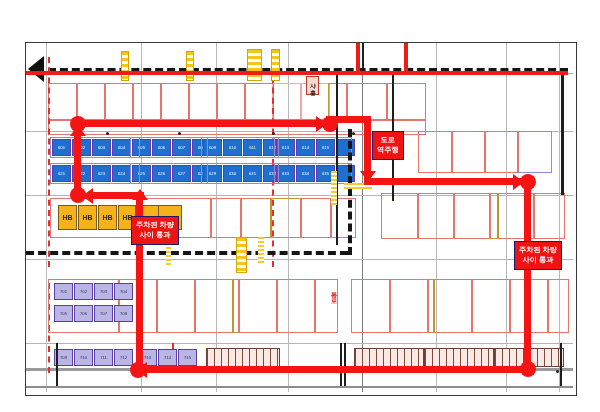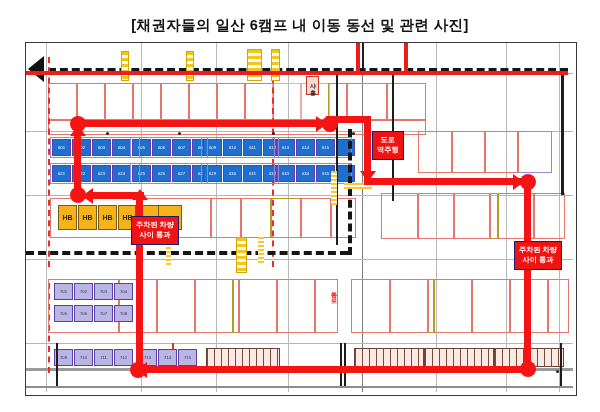--- a/index.html
+++ b/index.html
@@ -107,21 +107,20 @@
     background:#f7d9cf;border:1px solid #c0392b;color:#2a2a2a;
     padding:2px 1px;font-size:6px;
   }
   .vlabel.tongro{color:#e81f1f;}
 </style>
 </head>
 <body>
 
 <div class="page">
 
-  <div class="title">[채권자들의 일산 6캠프 내 이동 동선 및 관련 사진]</div>
 
   <div class="frame">
     <div class="canvas">
 
       <div class="gridline-v" style="left:20px;top:0;height:349px;"></div>
       <div class="gridline-v" style="left:115px;top:0;height:349px;"></div>
       <div class="gridline-v" style="left:190px;top:0;height:349px;"></div>
       <div class="gridline-v" style="left:262px;top:0;height:349px;"></div>
       <div class="gridline-vd" style="left:336px;top:0;height:349px;"></div>
       <div class="gridline-v" style="left:410px;top:0;height:349px;"></div>

